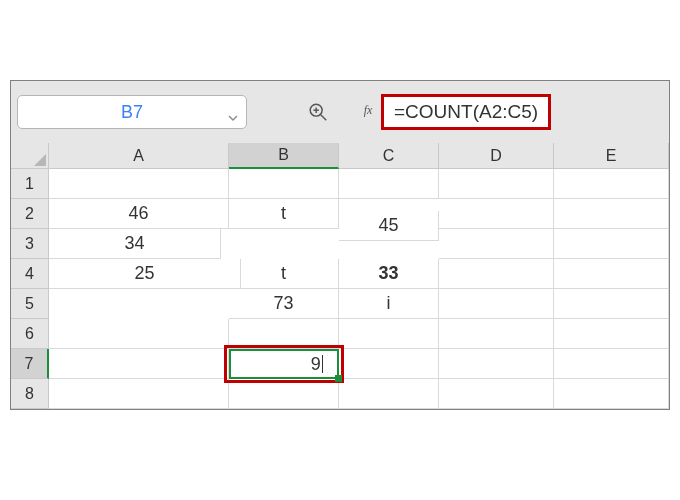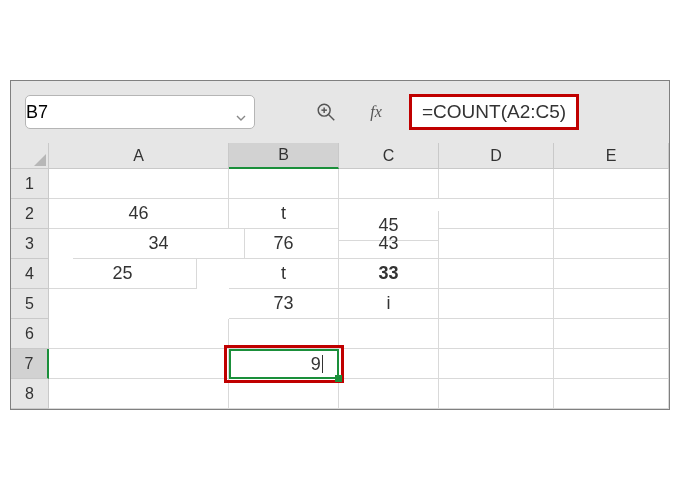--- a/index.html
+++ b/index.html
@@ -25,60 +25,60 @@
     position: absolute;
     left: 0;
     top: 0;
     right: 0;
     height: 62px;
     background: #e6e6e6;
     display: flex;
     align-items: center;
   }
   .name-box {
-    margin-left: 14px;
+    margin-left: 6px;
     width: 230px;
     height: 34px;
     background: #fff;
     border: 1px solid #b5b5b5;
     border-radius: 5px;
     display: flex;
     align-items: center;
-    justify-content: flex-start;
+    justify-content: center;
     position: relative;
     font-size: 18px;
-    color: #000000;
+    color: #3b82f6;
   }
   .name-box .dd {
     position: absolute;
     right: 8px;
     top: 50%;
     transform: translateY(-50%);
     width: 10px;
     height: 10px;
     color:#888;
   }
   .tb-icon {
     width: 22px;
     height: 22px;
     margin-left: 60px;
     color:#555;
   }
   .tb-icon.fx {
     margin-left: 28px;
     font-style: italic;
     font-family: Georgia, "Times New Roman", serif;
-    font-size: 16px;
+    font-size: 12px;
     color:#555;
     position:relative;
     top:2px;
     text-align:center;
   }
   .formula-box {
-    margin-left: 22px;
+    margin-left: 2px;
     height: 36px;
     background: #fff;
     border: 3.5px solid #C00000;
     display: flex;
     align-items: center;
     padding: 10px 10px;
     font-size: 19px;
     color: #333;
   }
 
@@ -216,26 +216,24 @@
         <div class="cell" style="left: 0px; top: 0px; width: 180px; height: 30px;"></div>
         <div class="cell" style="left: 180px; top: 0px; width: 110px; height: 30px;"></div>
         <div class="cell" style="left: 290px; top: 0px; width: 100px; height: 30px;"></div>
         <div class="cell" style="left: 390px; top: 0px; width: 115px; height: 30px;"></div>
         <div class="cell" style="left: 505px; top: 0px; width: 115px; height: 30px;"></div>
         <div class="cell num" style="left: 0px; top: 30px; width: 180px; height: 30px;">46</div>
         <div class="cell txt" style="left: 180px; top: 30px; width: 110px; height: 30px;">t</div>
         <div class="cell num" style="left: 290px; top: 42px; width: 100px; height: 30px;">45</div>
         <div class="cell" style="left: 390px; top: 30px; width: 115px; height: 30px;"></div>
         <div class="cell" style="left: 505px; top: 30px; width: 115px; height: 30px;"></div>
-        <div class="cell num" style="left: 0px; top: 60px; width: 172px; height: 30px; margin-left: 24px;">34</div>
-        <div class="cell num" style="left: 180px; top: 60px; width: 110px; height: 30px;">76</div>
-        <div class="cell num" style="left: 290px; top: 60px; width: 100px; height: 30px;">43</div>
+        <div class="cell num" style="left: 0px; top: 60px; width: 172px; height: 30px;">34</div>
         <div class="cell" style="left: 390px; top: 60px; width: 115px; height: 30px;"></div>
         <div class="cell" style="left: 505px; top: 60px; width: 115px; height: 30px;"></div>
-        <div class="cell num" style="left: 0px; top: 90px; width: 148px; height: 30px;">25</div>
+        <div class="cell num" style="left: 0px; top: 90px; width: 192px; height: 30px;">25</div>
         <div class="cell txt" style="left: 180px; top: 90px; width: 110px; height: 30px;">t</div>
         <div class="cell num" style="left: 290px; top: 90px; width: 100px; height: 30px; font-weight: bold;">33</div>
         <div class="cell" style="left: 390px; top: 90px; width: 115px; height: 30px;"></div>
         <div class="cell" style="left: 505px; top: 90px; width: 115px; height: 30px;"></div>
         <div class="cell num" style="left: 180px; top: 120px; width: 110px; height: 30px;">73</div>
         <div class="cell txt" style="left: 290px; top: 120px; width: 100px; height: 30px;">i</div>
         <div class="cell" style="left: 390px; top: 120px; width: 115px; height: 30px;"></div>
         <div class="cell" style="left: 505px; top: 120px; width: 115px; height: 30px;"></div>
         <div class="cell" style="left: 0px; top: 150px; width: 180px; height: 30px;"></div>
         <div class="cell" style="left: 180px; top: 150px; width: 110px; height: 30px;"></div>

